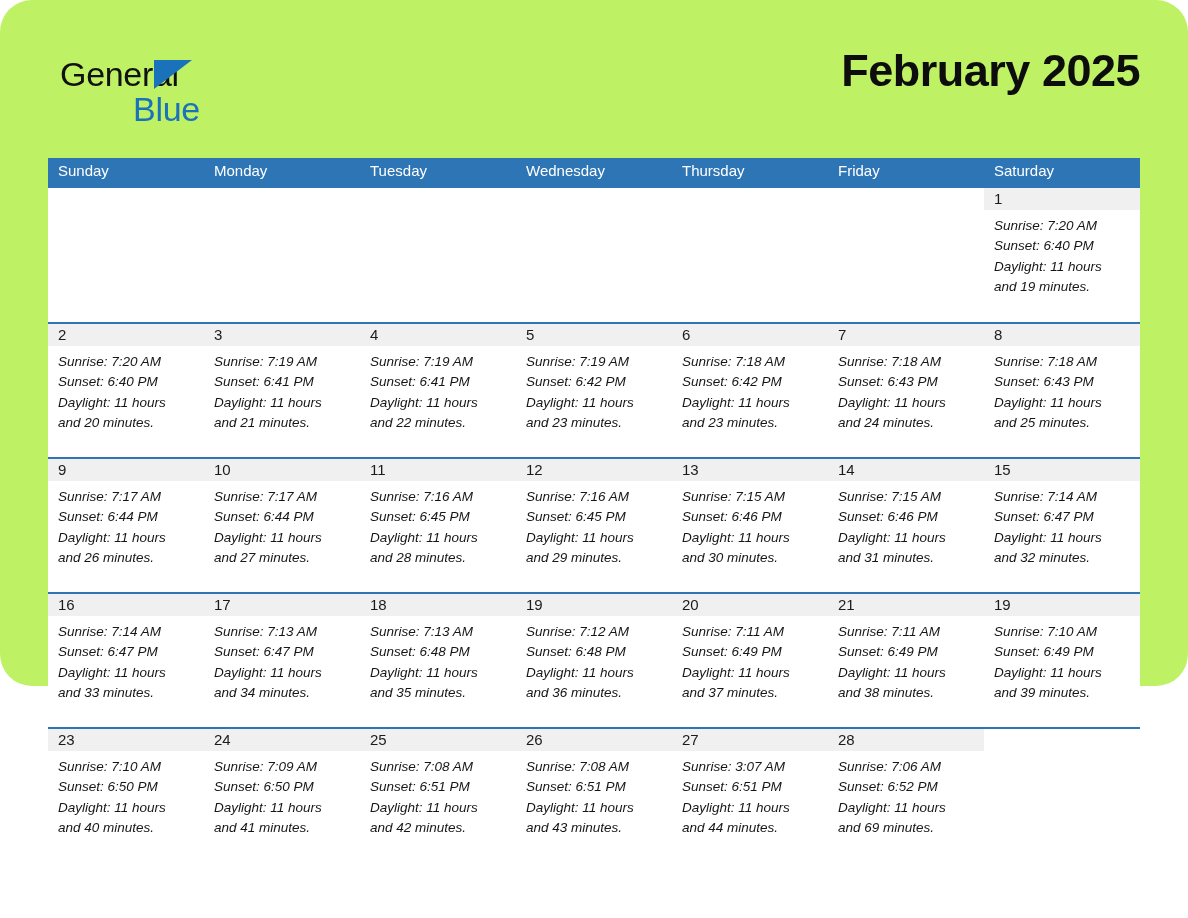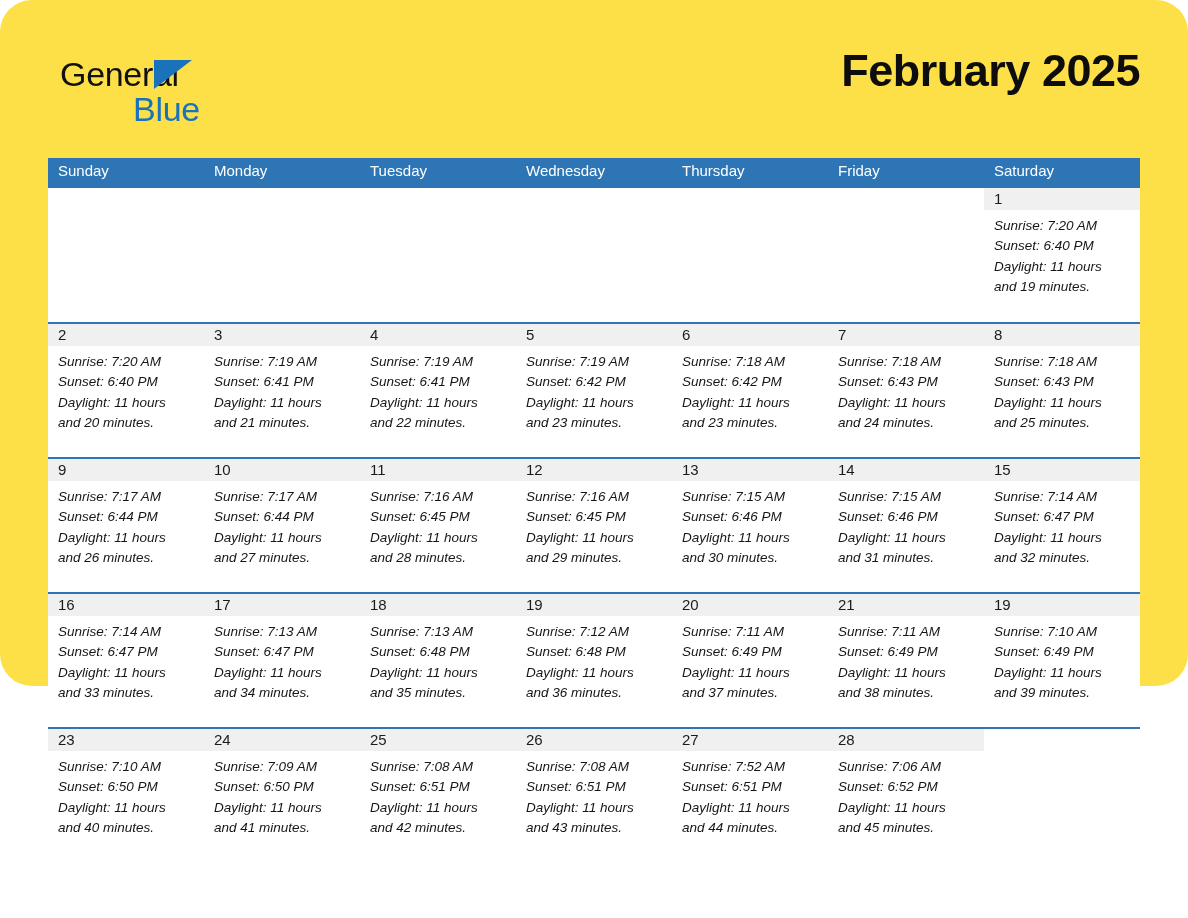--- a/index.html
+++ b/index.html
@@ -7,21 +7,21 @@
     width: 1188px;
     height: 918px;
     background: #ffffff;
     font-family: "Liberation Sans", sans-serif;
     -webkit-font-smoothing: antialiased;
   }
   .page {
     position: relative;
     width: 1188px;
     height: 686px;
-    background: #fde047;
+    background: #bef264;
     border-radius: 32px;
   }
 
   
   .top-header {
     position: absolute;
     left: 48px;
     top: 44px;
     right: 48px;
     height: 100px;
@@ -492,35 +492,35 @@
                 <div>Sunset: 6:51 PM</div>
                 <div>Daylight: 11 hours</div>
                 <div>and 43 minutes.</div>
               </div>
             </div>
           </td>
           <td>
             <div class="daycell has-date">
               <div class="daynum-band"><span class="daynum">27</span></div>
               <div class="daylines">
-                <div>Sunrise: 7:52 AM</div>
+                <div>Sunrise: 3:07 AM</div>
                 <div>Sunset: 6:51 PM</div>
                 <div>Daylight: 11 hours</div>
                 <div>and 44 minutes.</div>
               </div>
             </div>
           </td>
           <td>
             <div class="daycell has-date">
               <div class="daynum-band"><span class="daynum">28</span></div>
               <div class="daylines">
                 <div>Sunrise: 7:06 AM</div>
                 <div>Sunset: 6:52 PM</div>
                 <div>Daylight: 11 hours</div>
-                <div>and 45 minutes.</div>
+                <div>and 69 minutes.</div>
               </div>
             </div>
           </td>
           <td>
             <div class="daycell empty-cell">
               <div class="daynum-band"><span class="daynum"></span></div>
             </div>
           </td>
         </tr>
       </tbody>

